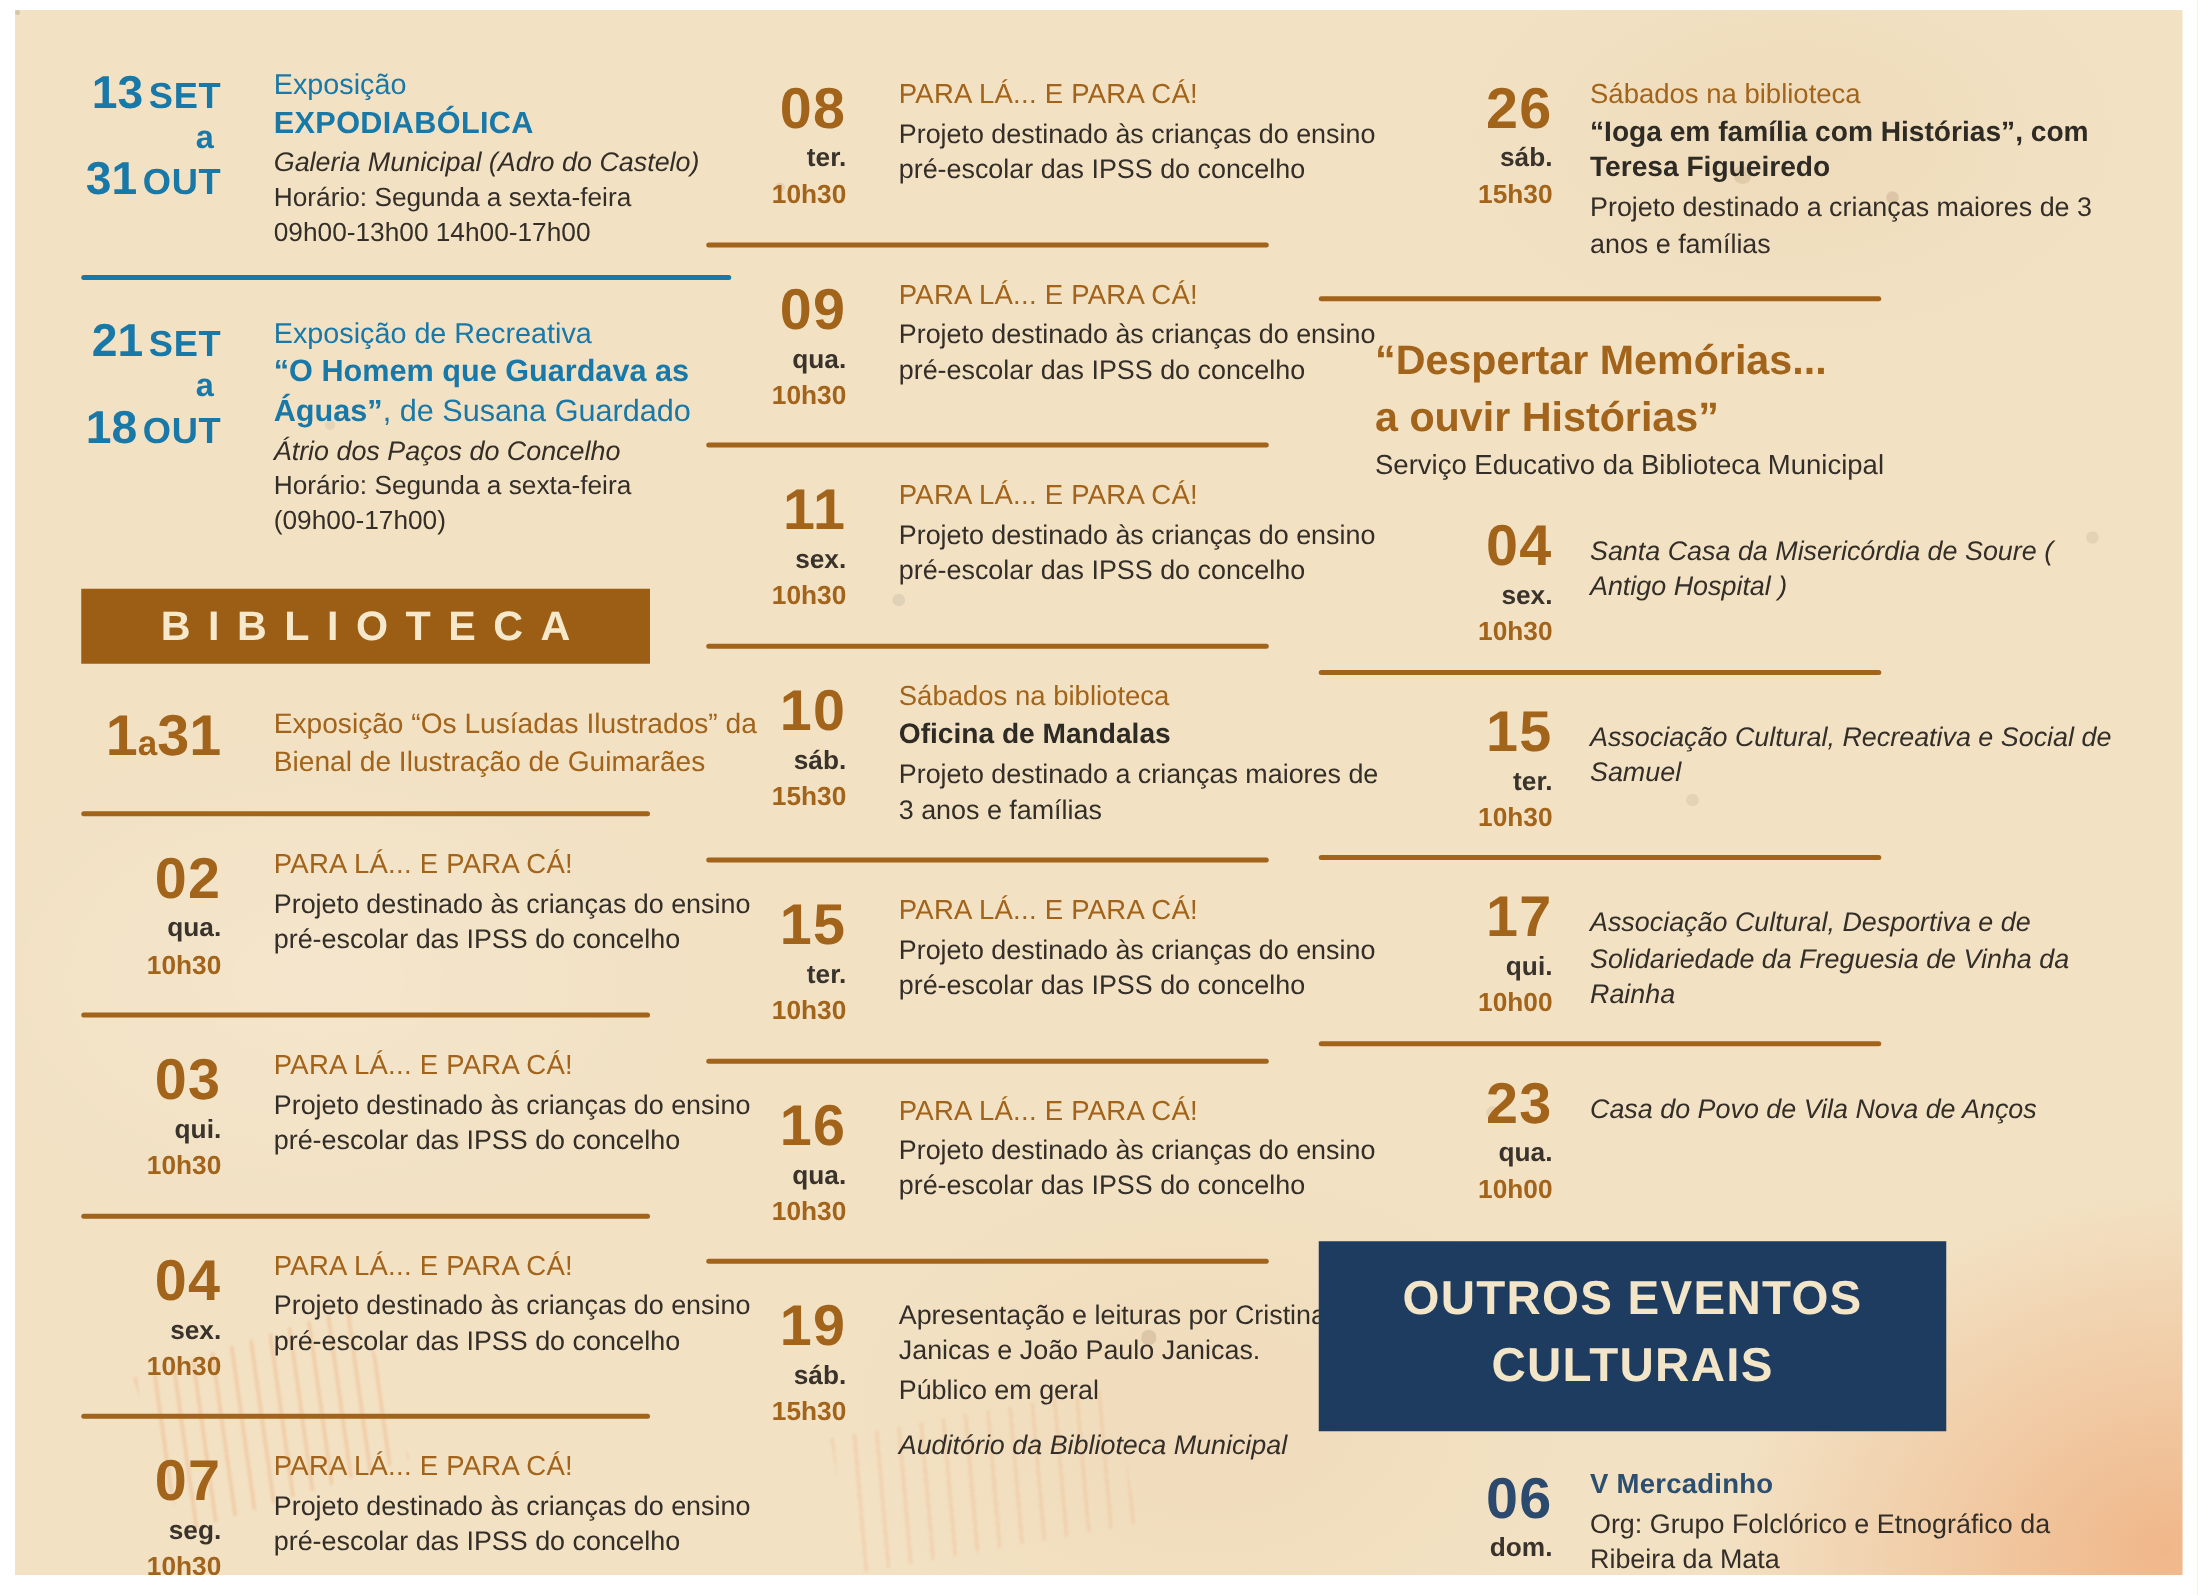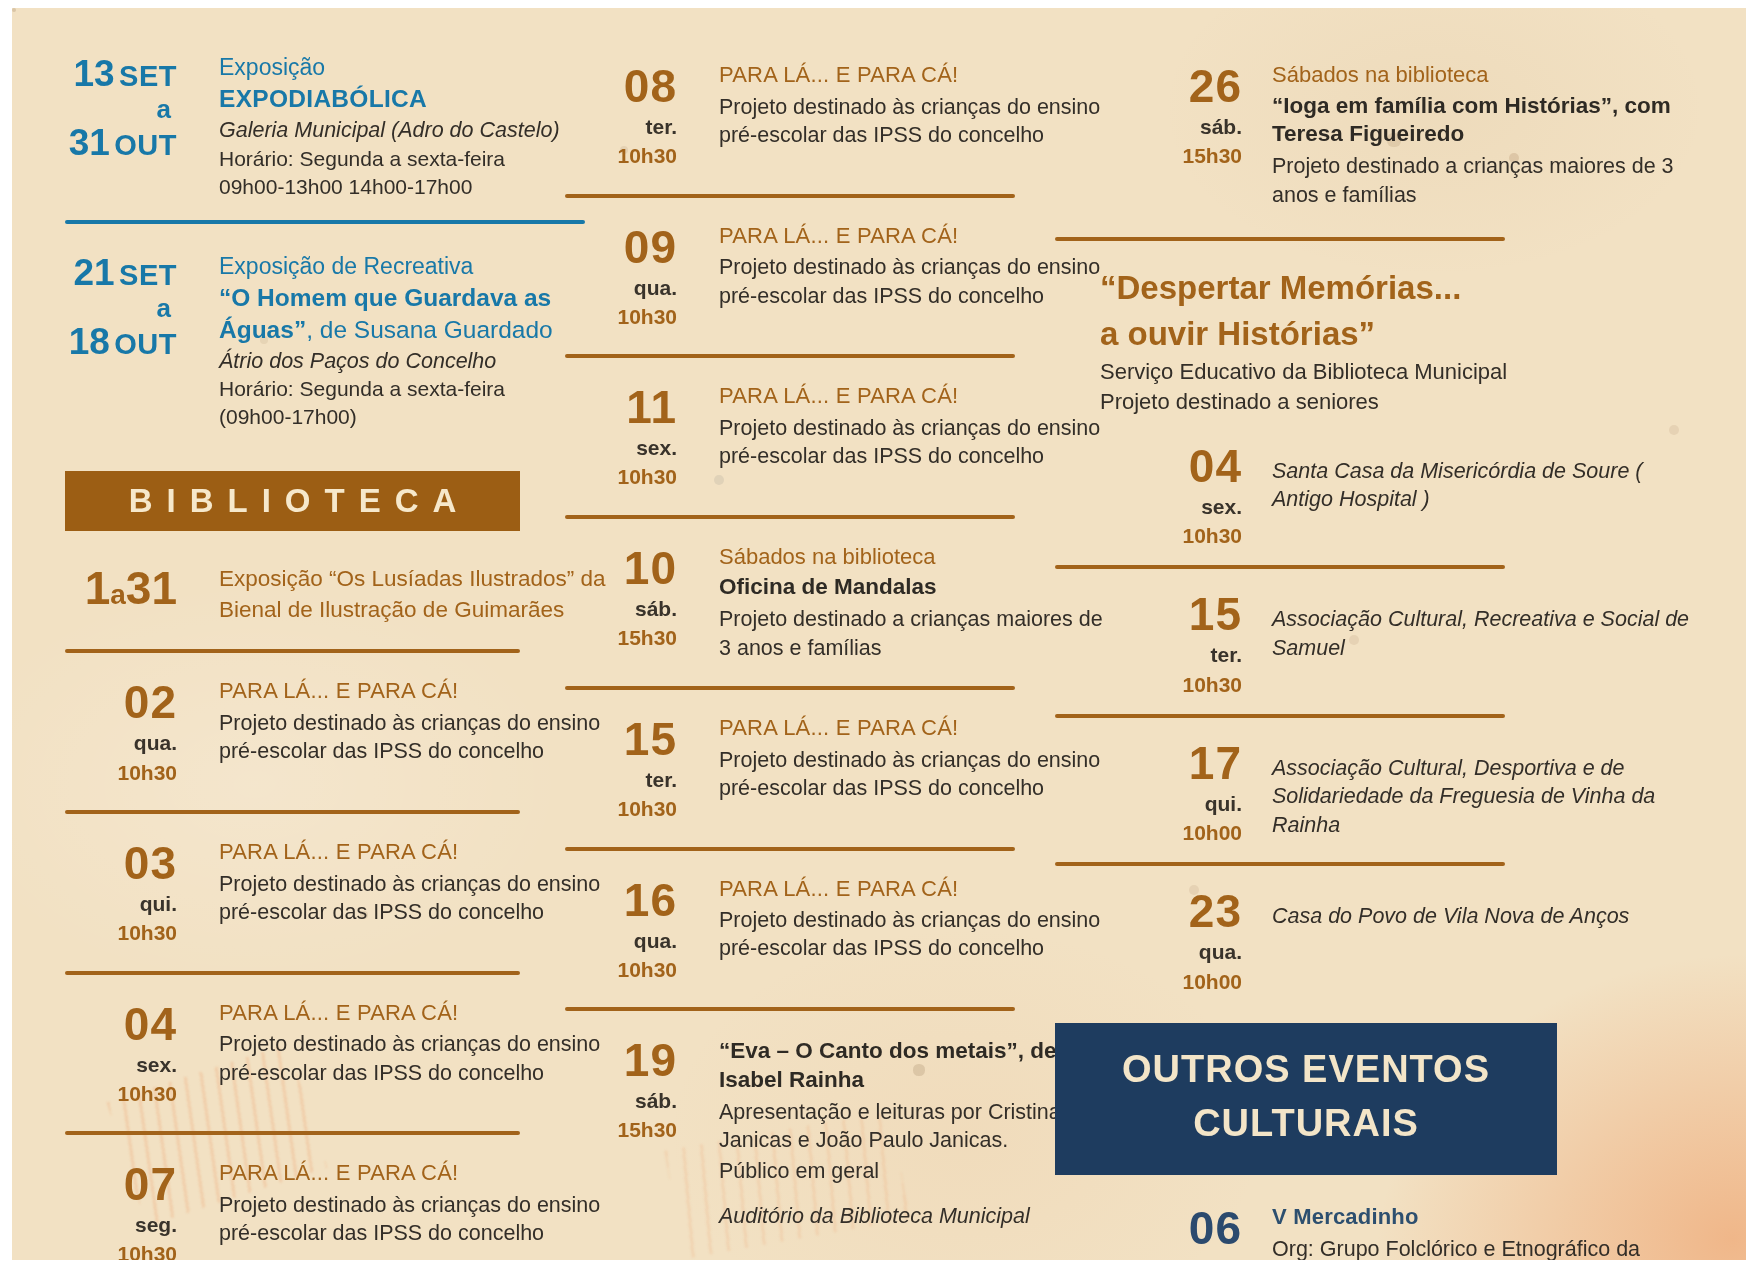--- a/index.html
+++ b/index.html
@@ -327,21 +327,20 @@
 
     <div class="rule rule-mid"></div>
 
     <div class="entry pad">
       <div class="datecol">
         <div class="num">19</div>
         <div class="day">sáb.</div>
         <div class="time">15h30</div>
       </div>
       <div class="info">
-        <div class="ebold">“Eva – O Canto dos metais”, de Isabel Rainha</div>
         <div class="ebody">Apresentação e leituras por Cristina Janicas e João Paulo Janicas.</div>
         <div class="ebody">Público em geral</div>
         <div class="evenue">Auditório da Biblioteca Municipal</div>
       </div>
     </div>
 
   </div>
 
   <div class="col col-right">
 
@@ -357,21 +356,20 @@
         <div class="ebody">Projeto destinado a crianças maiores de 3 anos e famílias</div>
       </div>
     </div>
 
     <div class="rule rule-right mt28"></div>
 
     <div class="program mt24">
       <div class="program-title">“Despertar Memórias...</div>
       <div class="program-title">a ouvir Histórias”</div>
       <div class="program-sub">Serviço Educativo da Biblioteca Municipal</div>
-      <div class="program-sub">Projeto destinado a seniores</div>
     </div>
 
     <div class="entry mt24">
       <div class="datecol">
         <div class="num">04</div>
         <div class="day">sex.</div>
         <div class="time">10h30</div>
       </div>
       <div class="info">
         <div class="evenue">Santa Casa da Misericórdia de Soure ( Antigo Hospital )</div>

